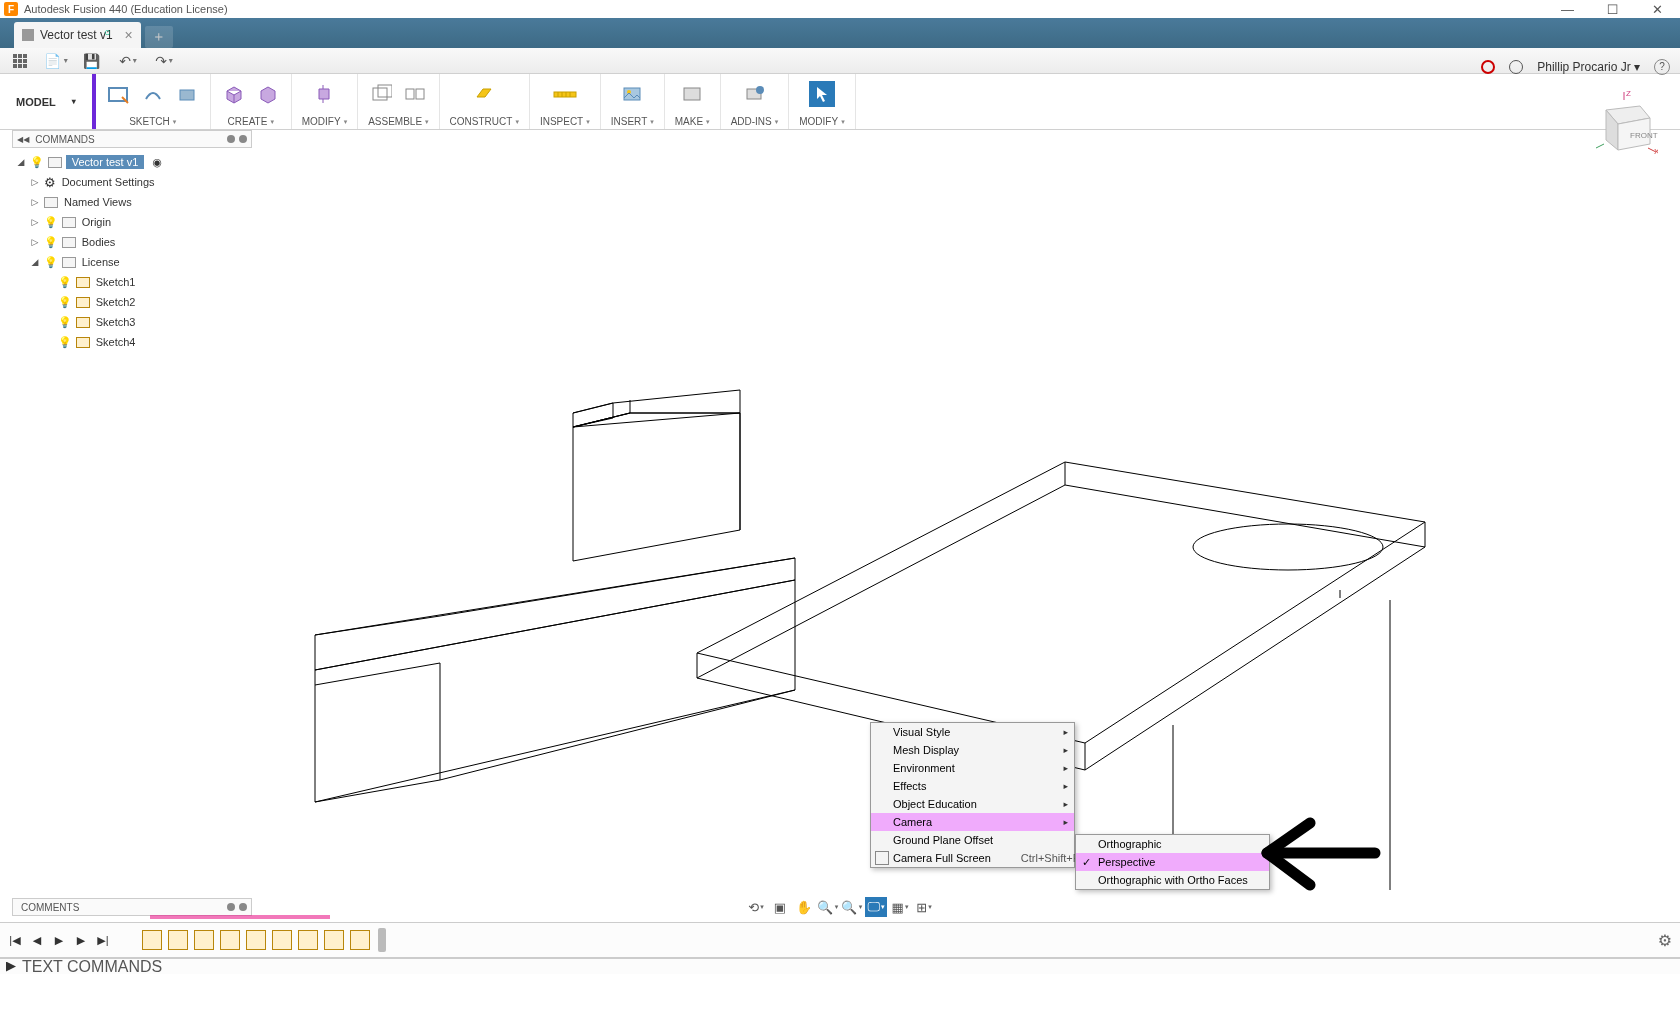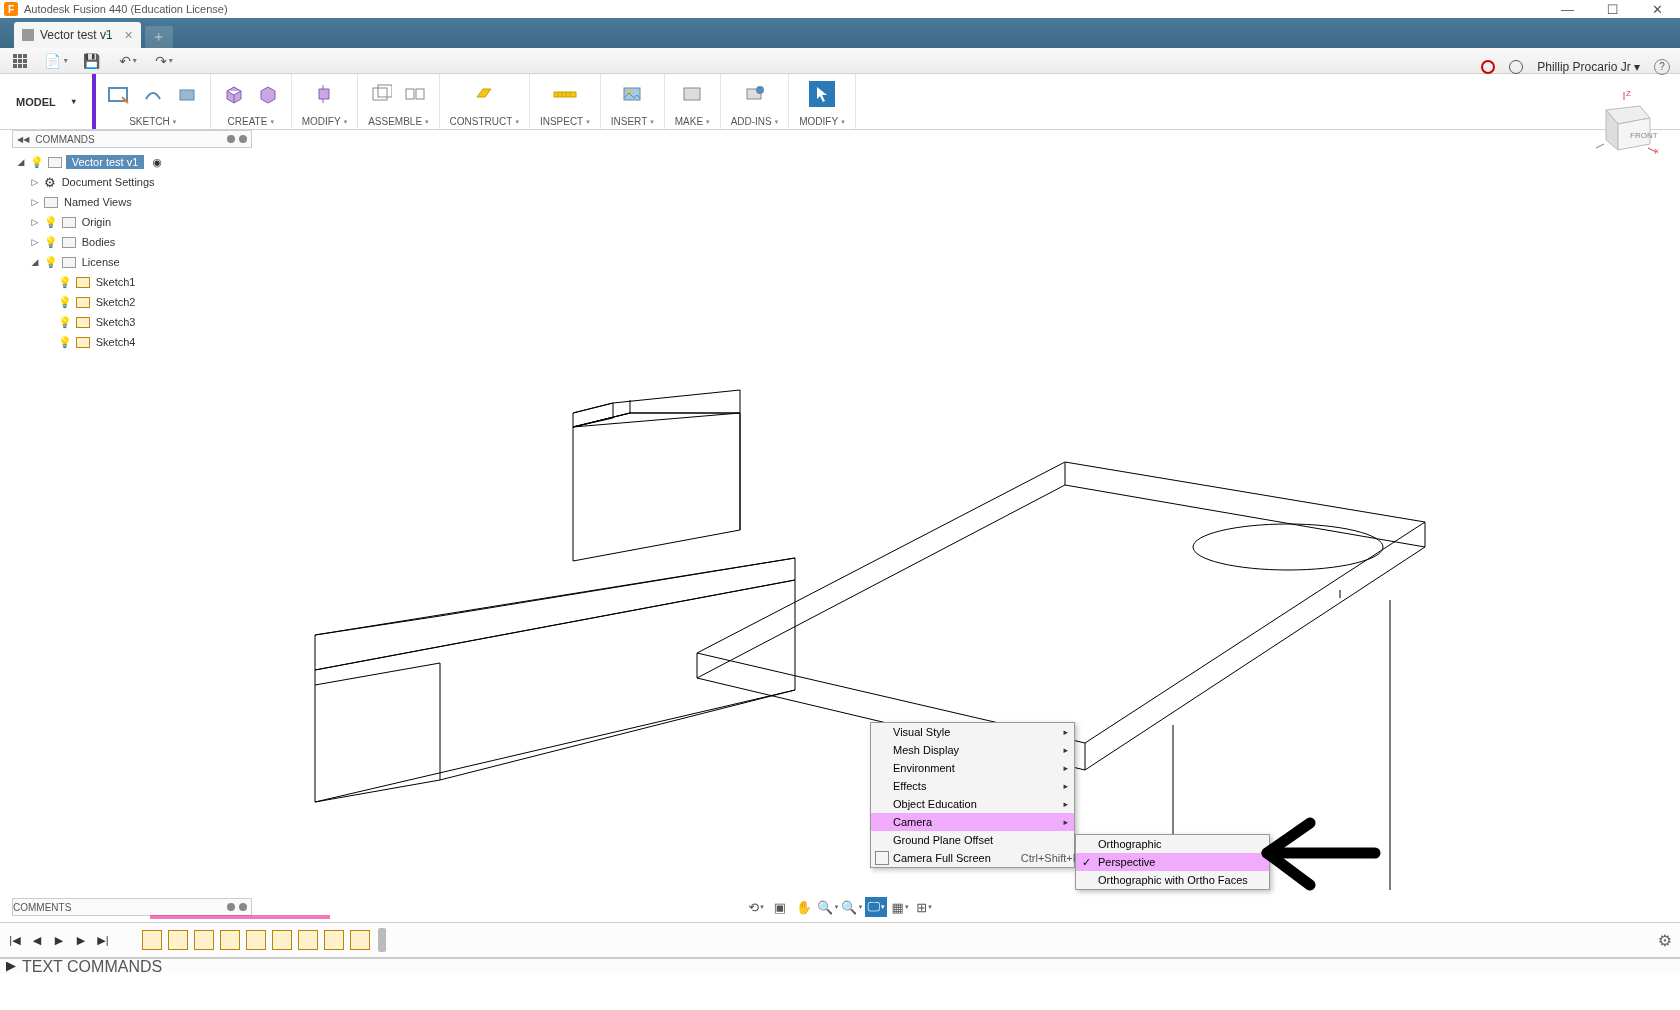--- a/index.html
+++ b/index.html
@@ -66,21 +66,21 @@
 
 .ctxmenu { position:absolute; background:#f4f4f4; border:1px solid #999; box-shadow:2px 2px 5px rgba(0,0,0,.25); font-size:11px; }
 .ctxmenu .row { height:18px; display:flex; align-items:center; padding:0 18px 0 22px; position:relative; white-space:nowrap; }
 .ctxmenu .row.sub::after { content:"▸"; position:absolute; right:6px; font-size:9px; color:#333; }
 .ctxmenu .row.hl { background:#f0abfc; }
 .ctxmenu .row .ricon2 { position:absolute; left:4px; width:14px; height:14px; border:1px solid #888; }
 .ctxmenu .row .chk { position:absolute; left:6px; font-size:11px; }
 .ctxmenu .row .short { margin-left:auto; color:#555; padding-left:30px; }
 
 
-.comments { position:absolute; left:12px; bottom:94px; width:240px; height:18px; background:#fafafa; border:1px solid #ccc; display:flex; align-items:center; font-size:10px; color:#555; }
+.comments { position:absolute; left:12px; bottom:94px; width:240px; height:18px; background:#fafafa; border:1px solid #ccc; display:flex; align-items:center; padding-left:8px; font-size:10px; color:#555; }
 .comments .pin { margin-left:auto; margin-right:4px; display:flex; gap:4px; }
 .comments .pin span{ width:8px; height:8px; background:#888; border-radius:50%; display:inline-block;}
 
 .viewbar { position:absolute; left:50%; transform:translateX(-50%); bottom:92px; height:22px; display:flex; align-items:center; gap:2px; }
 .viewbar .vb { width:22px; height:20px; display:flex; align-items:center; justify-content:center; border:1px solid transparent; font-size:13px; color:#555; }
 .viewbar .vb.active { background:#2a7ab8; color:#fff; }
 .viewbar .vb.dd::after{ content:"▾"; font-size:7px; margin-left:1px; color:#666;}
 .viewbar .vb.active.dd::after{ color:#fff;}
 
 .timeline { position:absolute; left:0; bottom:52px; right:0; height:36px; border-top:1px solid #ccc; border-bottom:1px solid #ccc; background:#fcfcfc; display:flex; align-items:center; padding:0 6px; gap:4px; }

